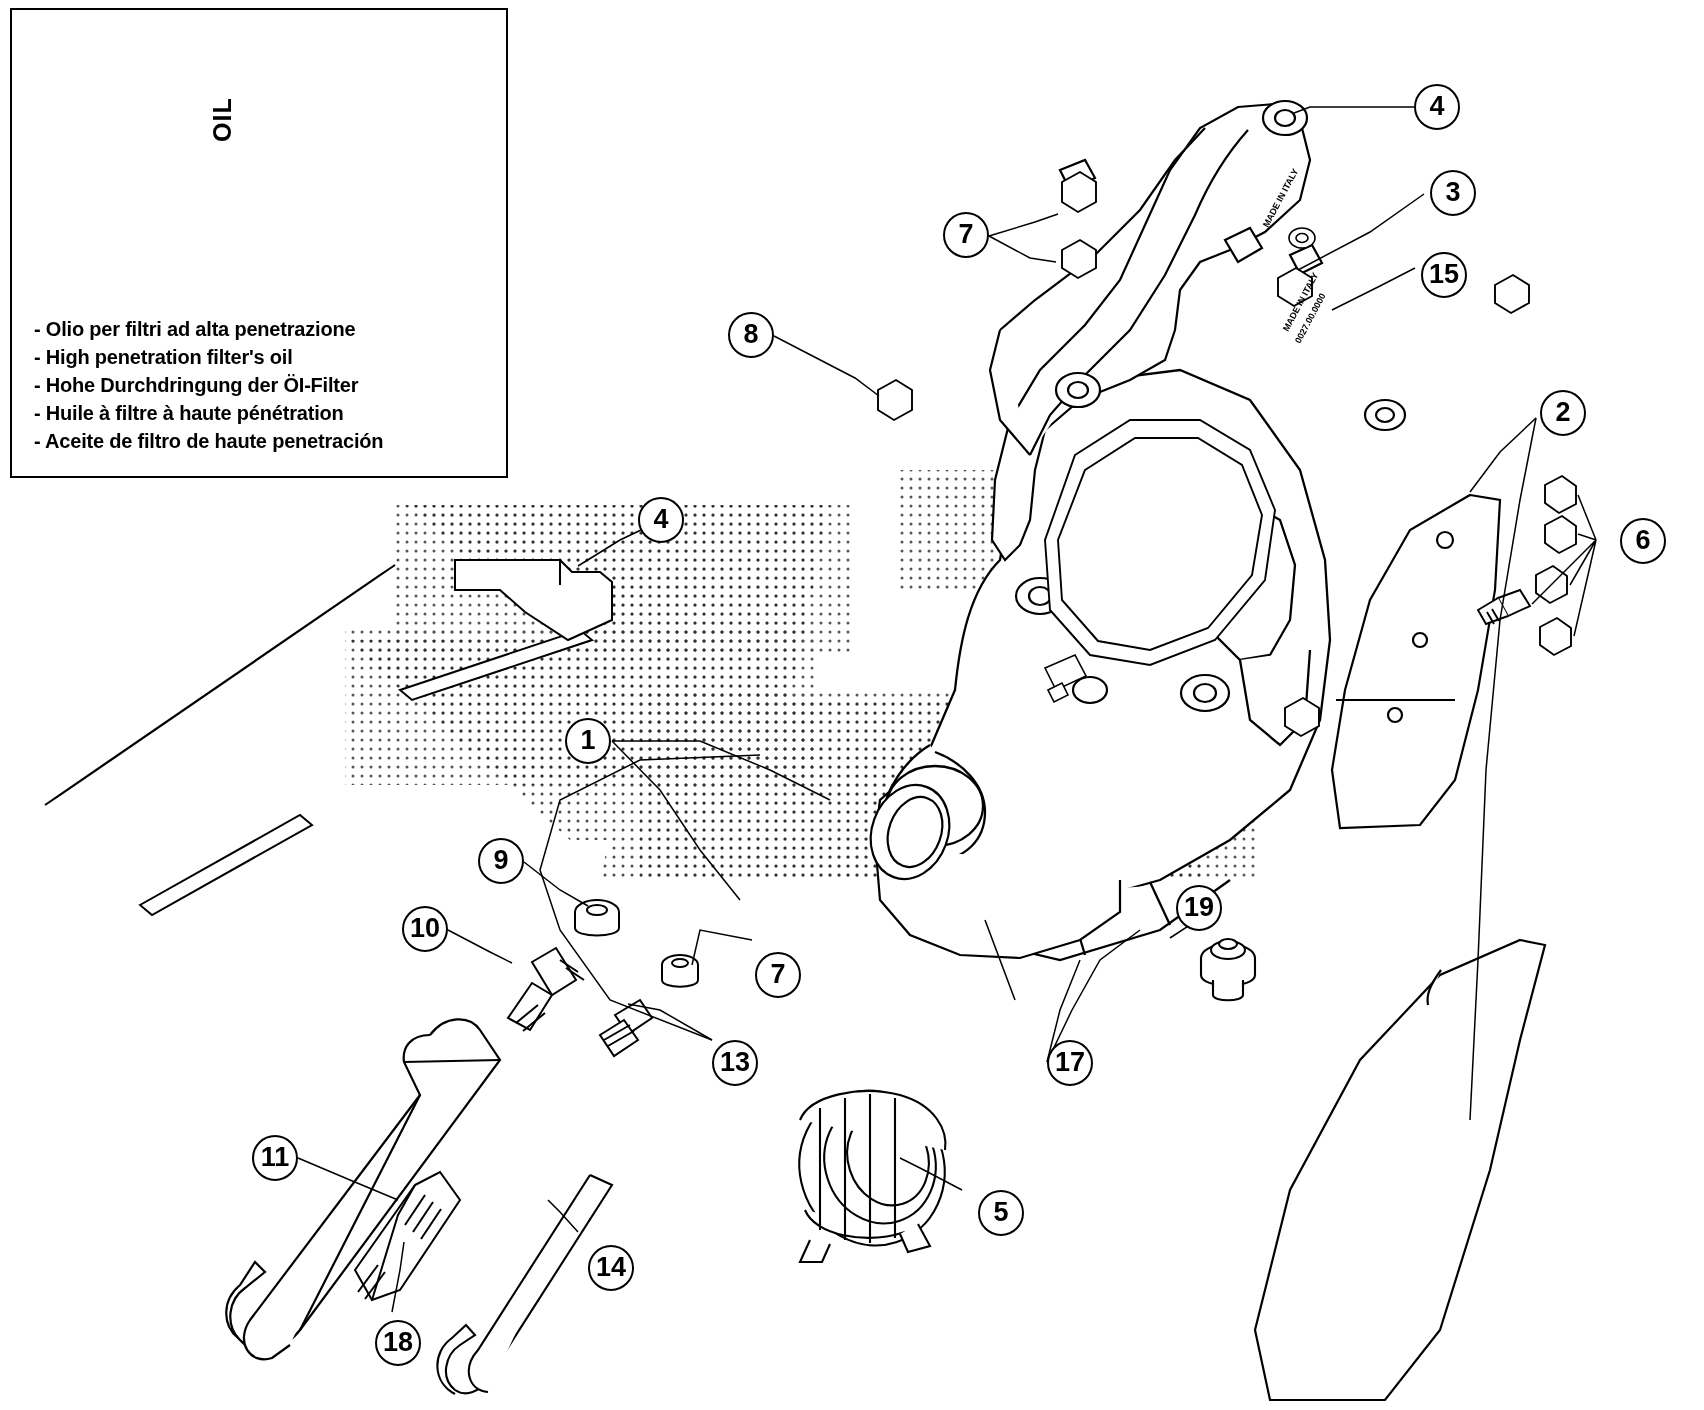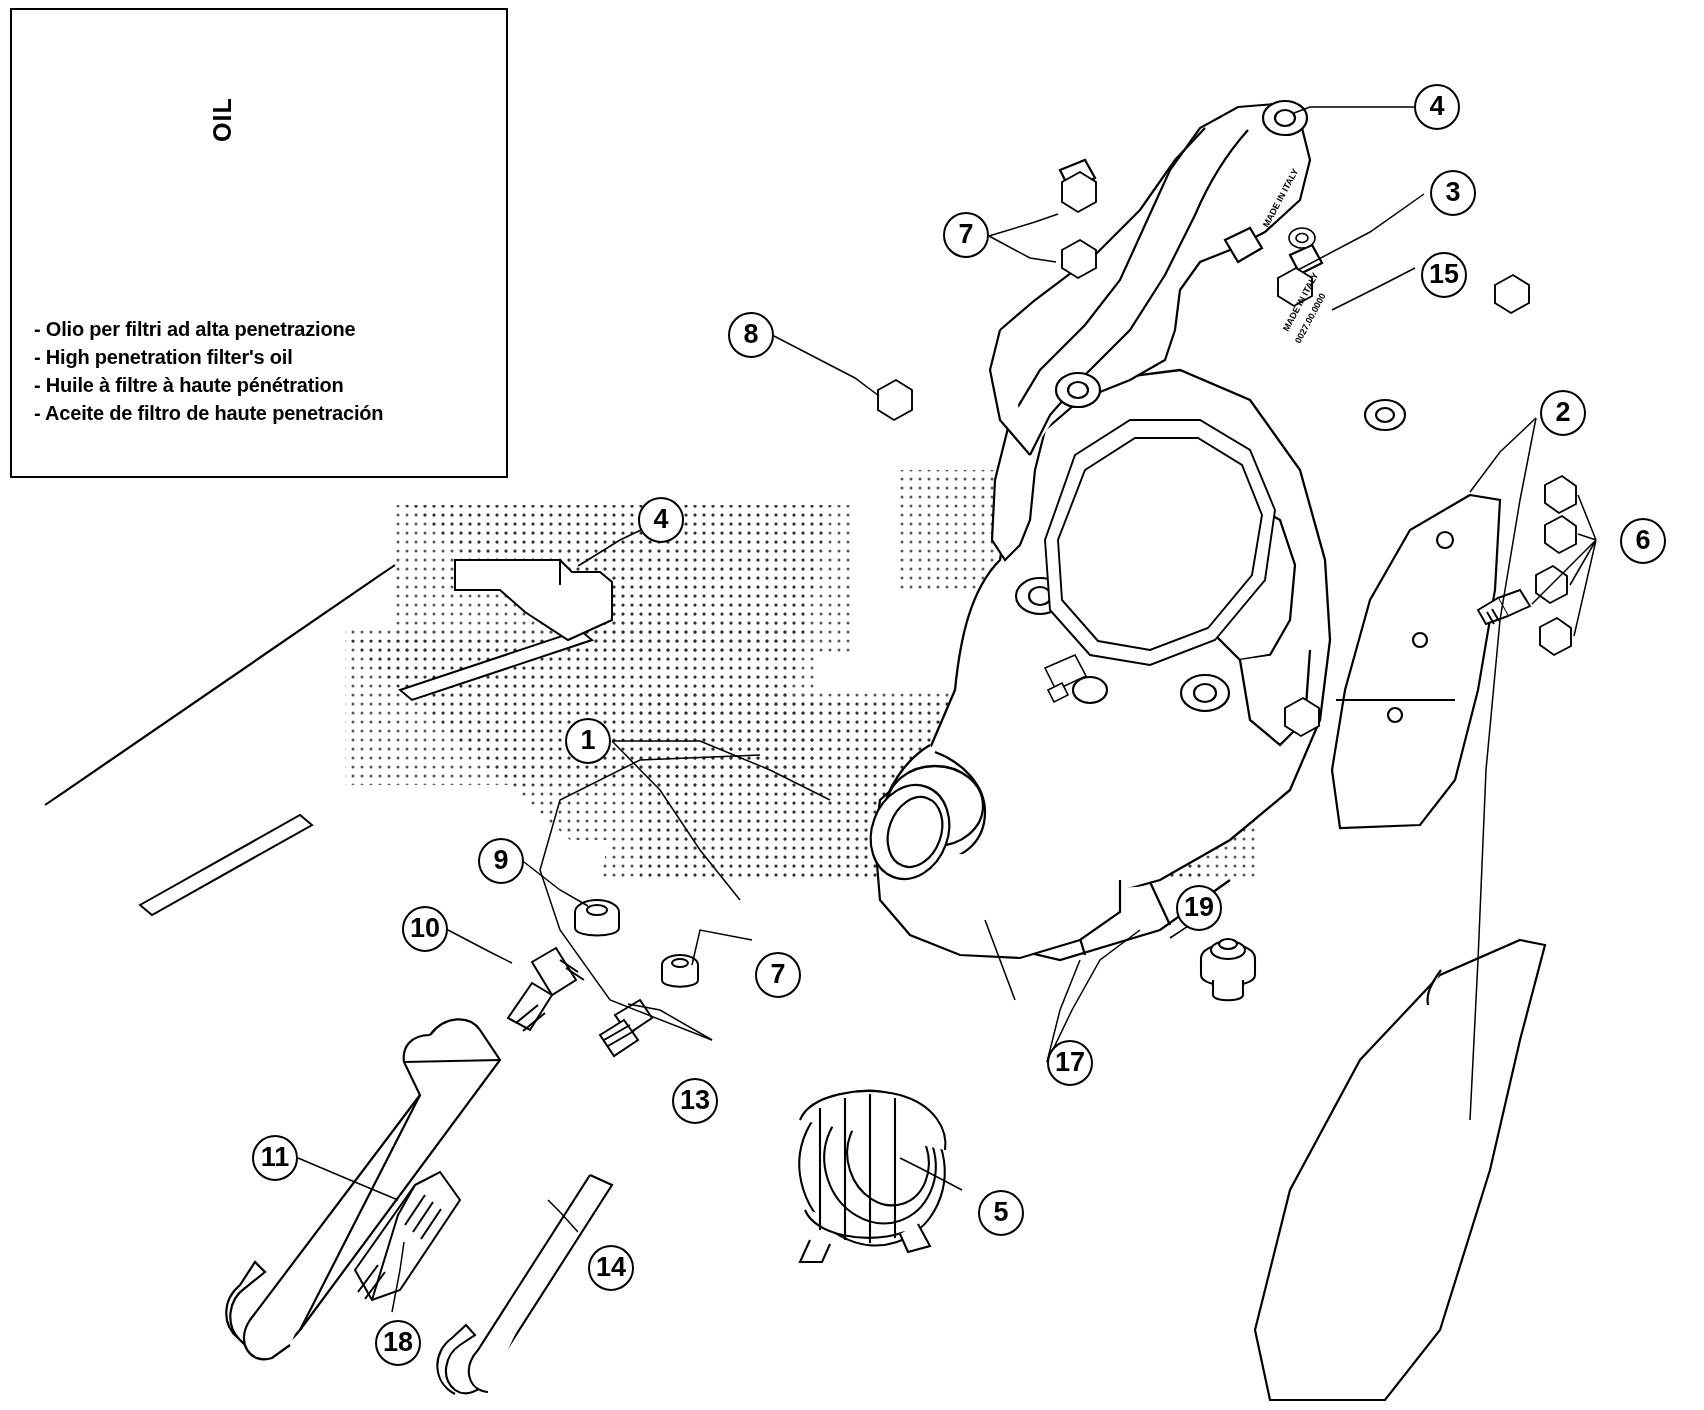--- a/index.html
+++ b/index.html
@@ -318,39 +318,40 @@
       <path d="M1045,668 L1075,655 L1086,676 L1056,690 Z"></path>
       <path d="M1048,690 L1062,683 L1068,695 L1054,702 Z"></path>
     </g>
   </svg>
 
   <div class="legend-box">
     <div class="oil-can-label">OIL</div>
     <div class="legend-lines">
       <div>- Olio per filtri ad alta penetrazione</div>
       <div>- High penetration filter's oil</div>
+      <div>- Hohe Durchdringung der ÖI-Filter</div>
       <div>- Huile à filtre à haute pénétration</div>
       <div>- Aceite de filtro de haute penetración</div>
     </div>
   </div>
 
   <div id="callout-layer">
       <div class="callout" style="left: 1414px; top: 84px;">4</div>
       <div class="callout" style="left: 1430px; top: 170px;">3</div>
       <div class="callout" style="left: 1421px; top: 240px; margin-top: 12px;">15</div>
       <div class="callout" style="left: 943px; top: 212px;">7</div>
       <div class="callout" style="left: 728px; top: 312px;">8</div>
       <div class="callout" style="left: 1540px; top: 390px;">2</div>
       <div class="callout" style="left: 1620px; top: 518px;">6</div>
       <div class="callout" style="left: 638px; top: 497px;">4</div>
       <div class="callout" style="left: 565px; top: 718px;">1</div>
       <div class="callout" style="left: 478px; top: 838px;">9</div>
       <div class="callout" style="left: 402px; top: 906px;">10</div>
       <div class="callout" style="left: 755px; top: 952px;">7</div>
-      <div class="callout" style="left: 672px; top: 1040px; margin-top: 38px;">13</div>
+      <div class="callout" style="left: 712px; top: 1040px;">13</div>
       <div class="callout" style="left: 252px; top: 1135px;">11</div>
       <div class="callout" style="left: 375px; top: 1320px;">18</div>
       <div class="callout" style="left: 588px; top: 1245px;">14</div>
       <div class="callout" style="left: 978px; top: 1190px;">5</div>
       <div class="callout" style="left: 1047px; top: 1040px;">17</div>
       <div class="callout" style="left: 1176px; top: 885px;">19</div>
     </div>
 
 </div>
 

